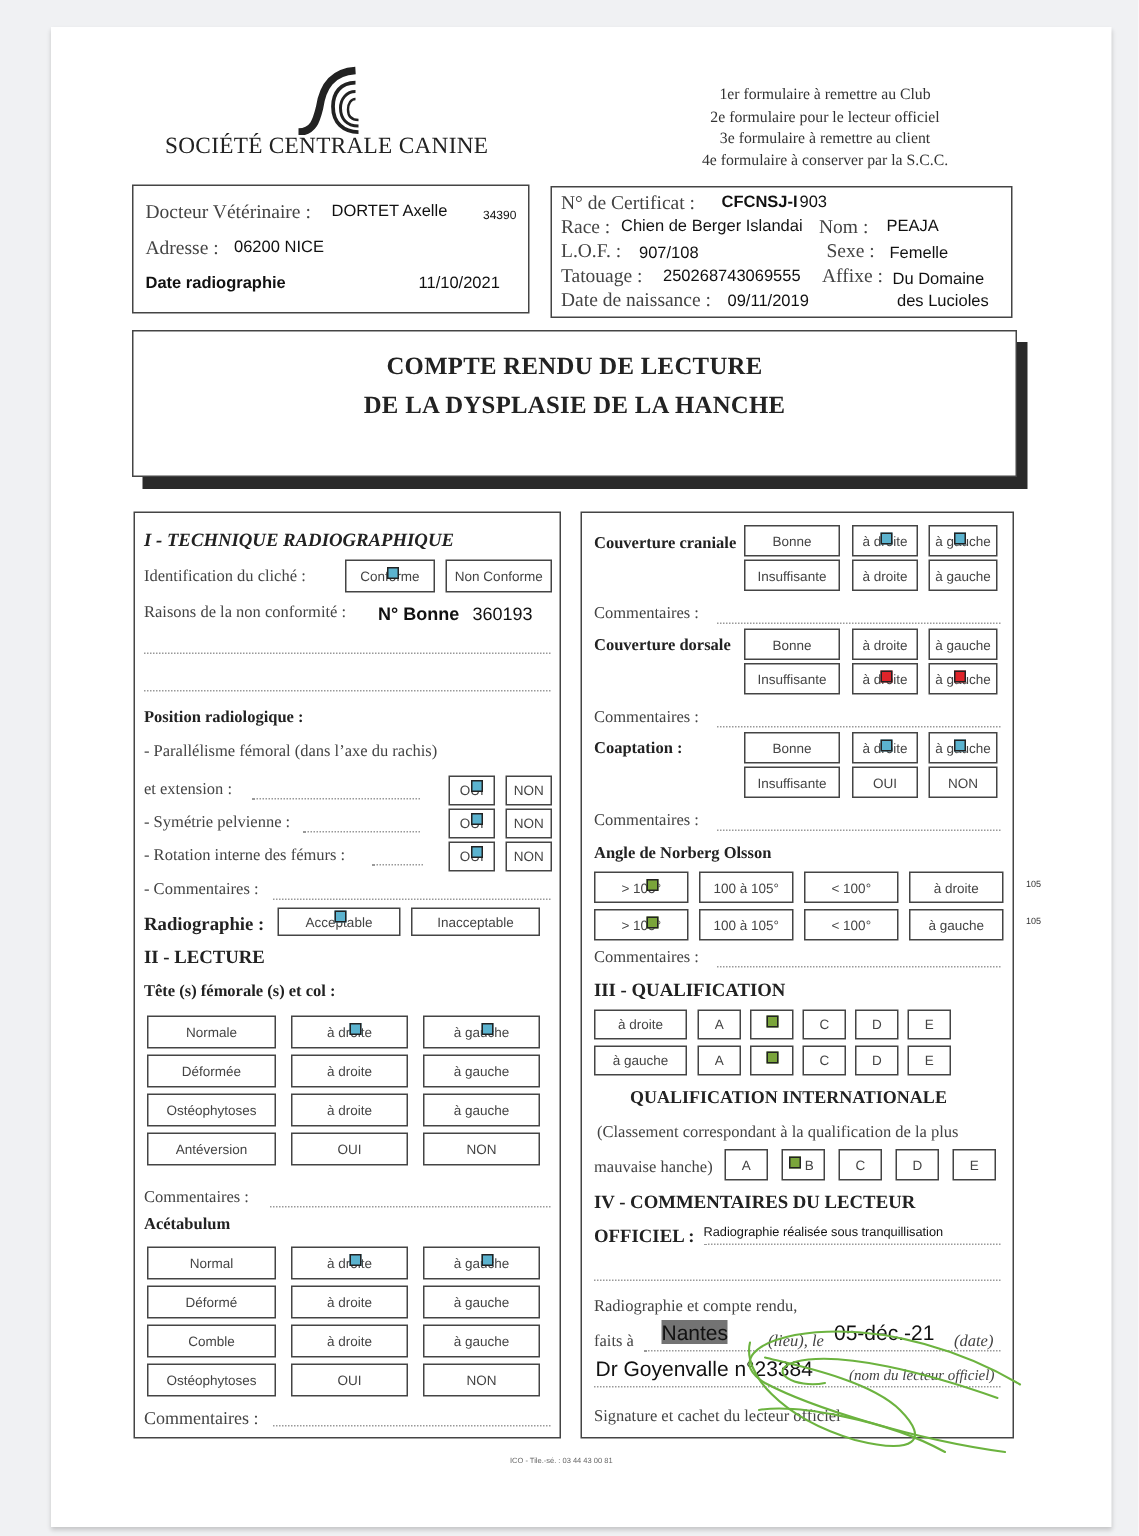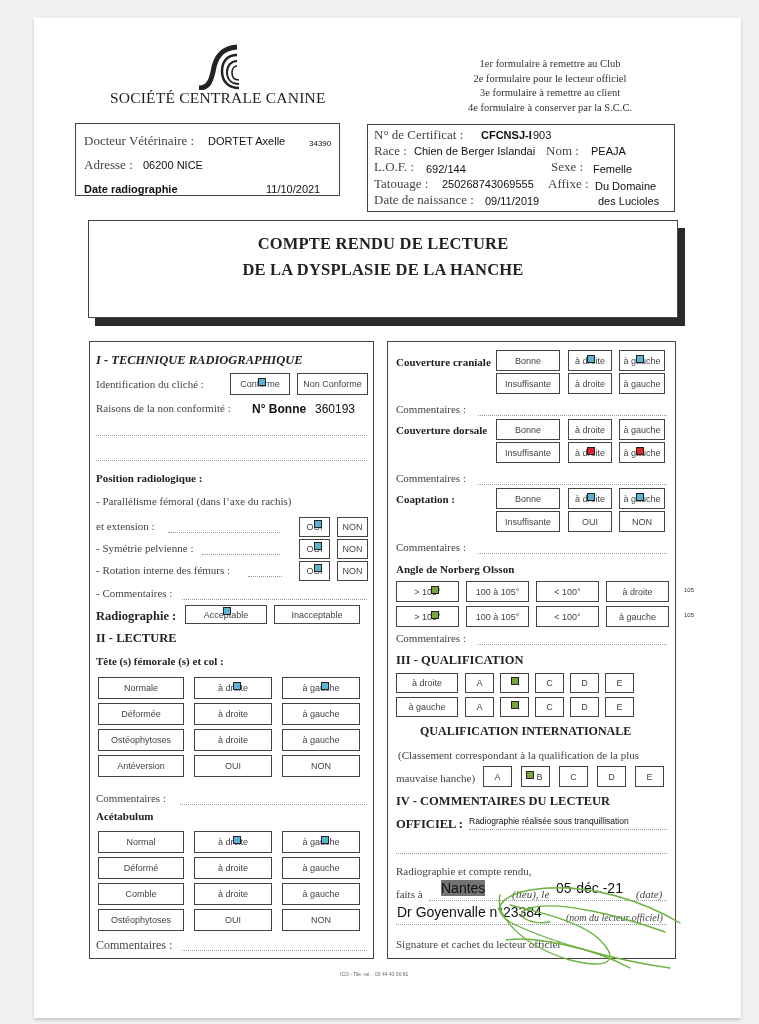--- a/index.html
+++ b/index.html
@@ -18,21 +18,21 @@
   .abs { position: absolute; }
   .sans { font-family: "Liberation Sans", sans-serif; }
   .serif { font-family: "Liberation Serif", serif; }
 
   
   .logo { left: 191px; top: 44px; width: 50px; height: 46px; }
   .org-name { left: 110px; top: 89px; font-size: 15.5px; letter-spacing: 0.2px; color: #222; }
   .copies { left: 400px; top: 57px; width: 300px; text-align: center; font-size: 10.5px; line-height: 14.5px; color: #333; }
 
   .box { position: absolute; border: 1.5px solid #444; box-sizing: border-box; }
-  .vet-box { left: 75px; top: 123px; width: 265px; height: 73px; }
+  .vet-box { left: 88px; top: 123px; width: 265px; height: 86px; }
   .cert-box { left: 367px; top: 124px; width: 308px; height: 88px; }
 
   .lbl { font-family: "Liberation Serif", serif; color: #444; font-size: 13px; }
   .val { font-family: "Liberation Sans", sans-serif; color: #111; font-size: 11px; }
 
   
   .title-shadow { left: 95px; top: 228px; width: 590px; height: 98px; background: #2a2a2a; }
   .title-box { left: 88px; top: 220px; width: 590px; height: 98px; background: #fff; border: 1.5px solid #444; box-sizing: border-box; text-align: center; }
   .title-box div { font-weight: bold; font-size: 16.5px; line-height: 25.5px; color: #222; letter-spacing: 0.2px; }
   .title-inner { padding-top: 10px; }
@@ -97,21 +97,21 @@
   <span class="abs lbl" style="left:6px;top:2px;">N° de Certificat :</span>
   <span class="abs val" style="left:113px;top:4px;font-weight:bold;">CFCNSJ-I</span>
   <span class="abs val" style="left:165px;top:4px;">903</span>
 
   <span class="abs lbl" style="left:6px;top:18px;">Race :</span>
   <span class="abs val" style="left:46px;top:20px;">Chien de Berger Islandai</span>
   <span class="abs lbl" style="left:178px;top:18px;">Nom :</span>
   <span class="abs val" style="left:223px;top:20px;">PEAJA</span>
 
   <span class="abs lbl" style="left:6px;top:34px;">L.O.F. :</span>
-  <span class="abs val" style="left:58px;top:38px;">692/144</span>
+  <span class="abs val" style="left:58px;top:38px;">907/108</span>
   <span class="abs lbl" style="left:183px;top:34px;">Sexe :</span>
   <span class="abs val" style="left:225px;top:38px;">Femelle</span>
 
   <span class="abs lbl" style="left:6px;top:51px;">Tatouage :</span>
   <span class="abs val" style="left:74px;top:53px;">250268743069555</span>
   <span class="abs lbl" style="left:180px;top:51px;">Affixe :</span>
   <span class="abs val" style="left:227px;top:55px;">Du Domaine</span>
   <span class="abs val" style="left:230px;top:70px;">des Lucioles</span>
 
   <span class="abs lbl" style="left:6px;top:67px;">Date de naissance :</span>

